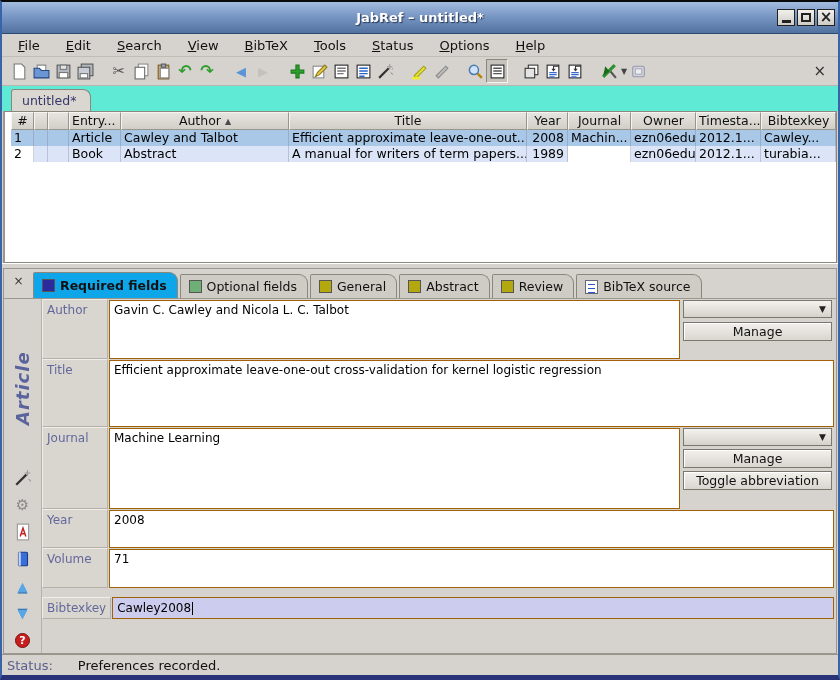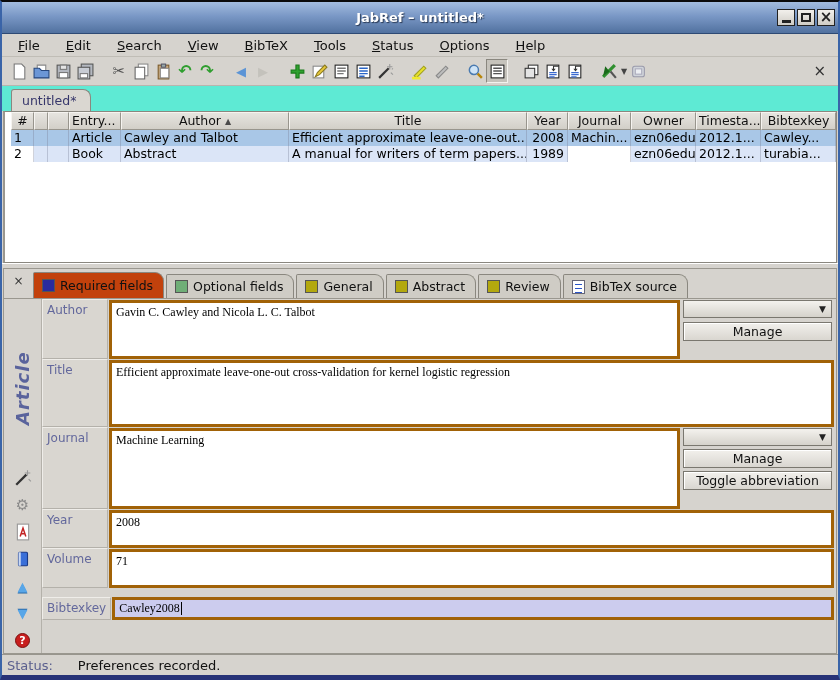--- a/index.html
+++ b/index.html
@@ -61,21 +61,21 @@
   
   .splitter { flex:0 0 5px; background:#d6d3ce; border-top:1px solid #fff; }
   
   .editor { flex:1 1 auto; display:flex; flex-direction:column; background:#d6d3ce;
             border:1px solid #9a978f; margin:0 1px; min-height:0; }
   .etabs { height:29px; flex:0 0 auto; display:flex; align-items:flex-end; padding-left:6px; gap:2px; }
   .eclose { width:17px; height:16px; margin:0 4px 9px 0; display:flex; align-items:center; justify-content:center;
             font-size:12px; color:#333; border:1px solid transparent; }
   .etab { display:flex; align-items:center; gap:5px; padding:4px 10px 4px 8px; font-size:12.5px; color:#111;
           background:#cfccc5; border:1px solid #8a877f; border-bottom:none; border-radius:2px 9px 0 0; height:24px; }
-  .etab.active { background:#c2410c; height:26px; font-weight:normal; position:relative; z-index:2; }
+  .etab.active { background:#0ea5e9; height:26px; font-weight:bold; position:relative; z-index:2; }
   .sq { width:13px; height:13px; border:1px solid #555; flex:0 0 auto; }
   .sq-req { background:#2b2b9e; }
   .sq-opt { background:#6fae77; }
   .sq-gen { background:#b3a80e; }
   .src-ico { width:13px; height:14px; background:#fff; border:1px solid #667; flex:0 0 auto; position:relative; }
   .src-ico::before { content:""; position:absolute; left:2px; right:2px; top:3px; height:1.5px; background:#2a55c8;
                      box-shadow:0 4px 0 #2a55c8, 0 8px 0 #2a55c8; }
   .ebody { flex:1 1 auto; display:flex; min-height:0; border-top:1px solid #9a978f; }
   
   .strip { flex:0 0 38px; border-right:1px solid #b4b1aa; display:flex; flex-direction:column; align-items:center;
@@ -87,22 +87,22 @@
   .g-gear { font-size:15px; color:#8a8a8a; }
   .g-up { color:#58a6e8; font-size:13px; text-shadow:0 1px 0 #2a6aa8; }
   .g-down { color:#58a6e8; font-size:13px; text-shadow:0 -1px 0 #2a6aa8; }
   .help-circle { width:15px; height:15px; border-radius:50%; background:#c81e1e; color:#fff; font-size:11px;
                  font-weight:bold; display:flex; align-items:center; justify-content:center; border:1px solid #7a0f0f; }
   
   .fields { flex:1 1 auto; display:flex; flex-direction:column; padding-right:2px; min-width:0; }
   .frow { display:flex; flex:0 0 auto; }
   .flabel { flex:0 0 66px; background:#d9d6d0; border:1px solid #b4b1aa; border-top-color:#efede9; border-left-color:#efede9;
             font-size:12px; color:#63689c; padding:3px 4px; }
-  .ftext { flex:1 1 auto; background:#fff; border:3px solid #a16207; margin:1px 0 0 1px; font-size:12px;
-           padding:2px 4px; color:#000; overflow:hidden; white-space:pre-wrap;font-family:Liberation Serif, serif; }
+  .ftext { flex:1 1 auto; background:#fff; border:1px solid #a16207; margin:1px 0 0 1px; font-size:12px;
+           padding:2px 4px; color:#000; overflow:hidden; white-space:pre-wrap; }
   .fctrl { flex:0 0 154px; display:flex; flex-direction:column; padding:1px 2px 0 3px; }
   .combo { height:18px; background:linear-gradient(#f4f2ee,#d5d2cb); border:1px solid #7a776f; display:flex;
            align-items:center; justify-content:flex-end; padding-right:5px; }
   .combo .dd-arrow { font-size:9px; color:#222; }
   .pushbtn { height:19px; background:linear-gradient(#f2f0ec,#d9d6d0); border:1px solid #7a776f;
              box-shadow:inset 1px 1px 0 #fff; font-size:12.5px; color:#111; display:flex; align-items:center;
              justify-content:center; }
   .mt3 { margin-top:3px; } .mt4 { margin-top:4px; }
   .gap-row { flex:0 0 9px; }
   .bibrow .ftext { background:#ccccee; margin:0 0 0 1px; padding:1px 4px; display:flex; align-items:center; }

